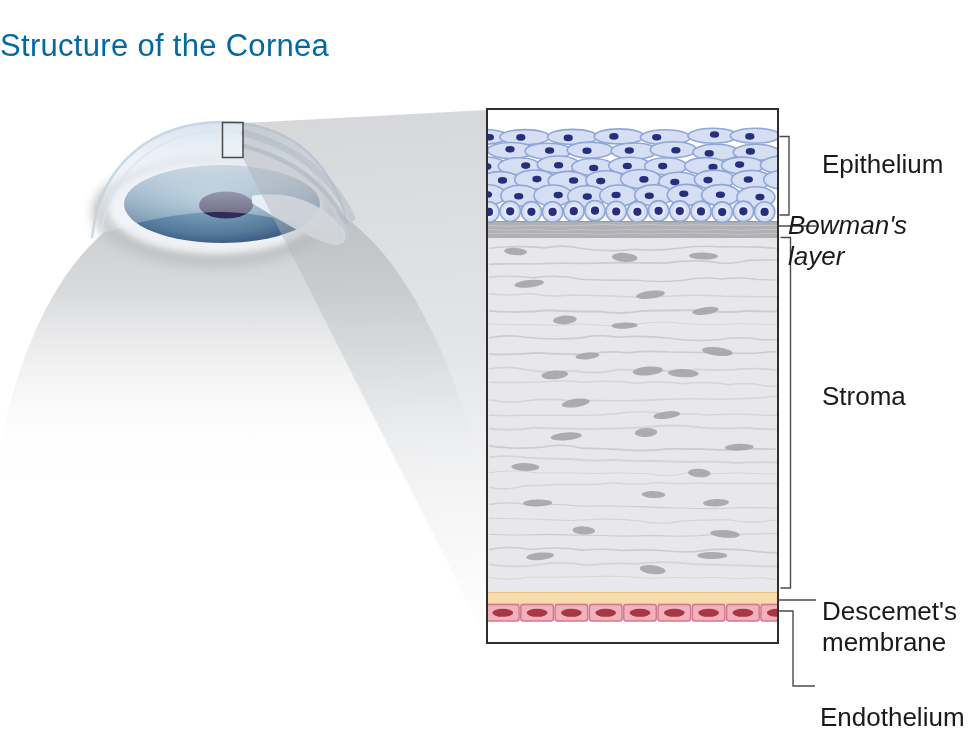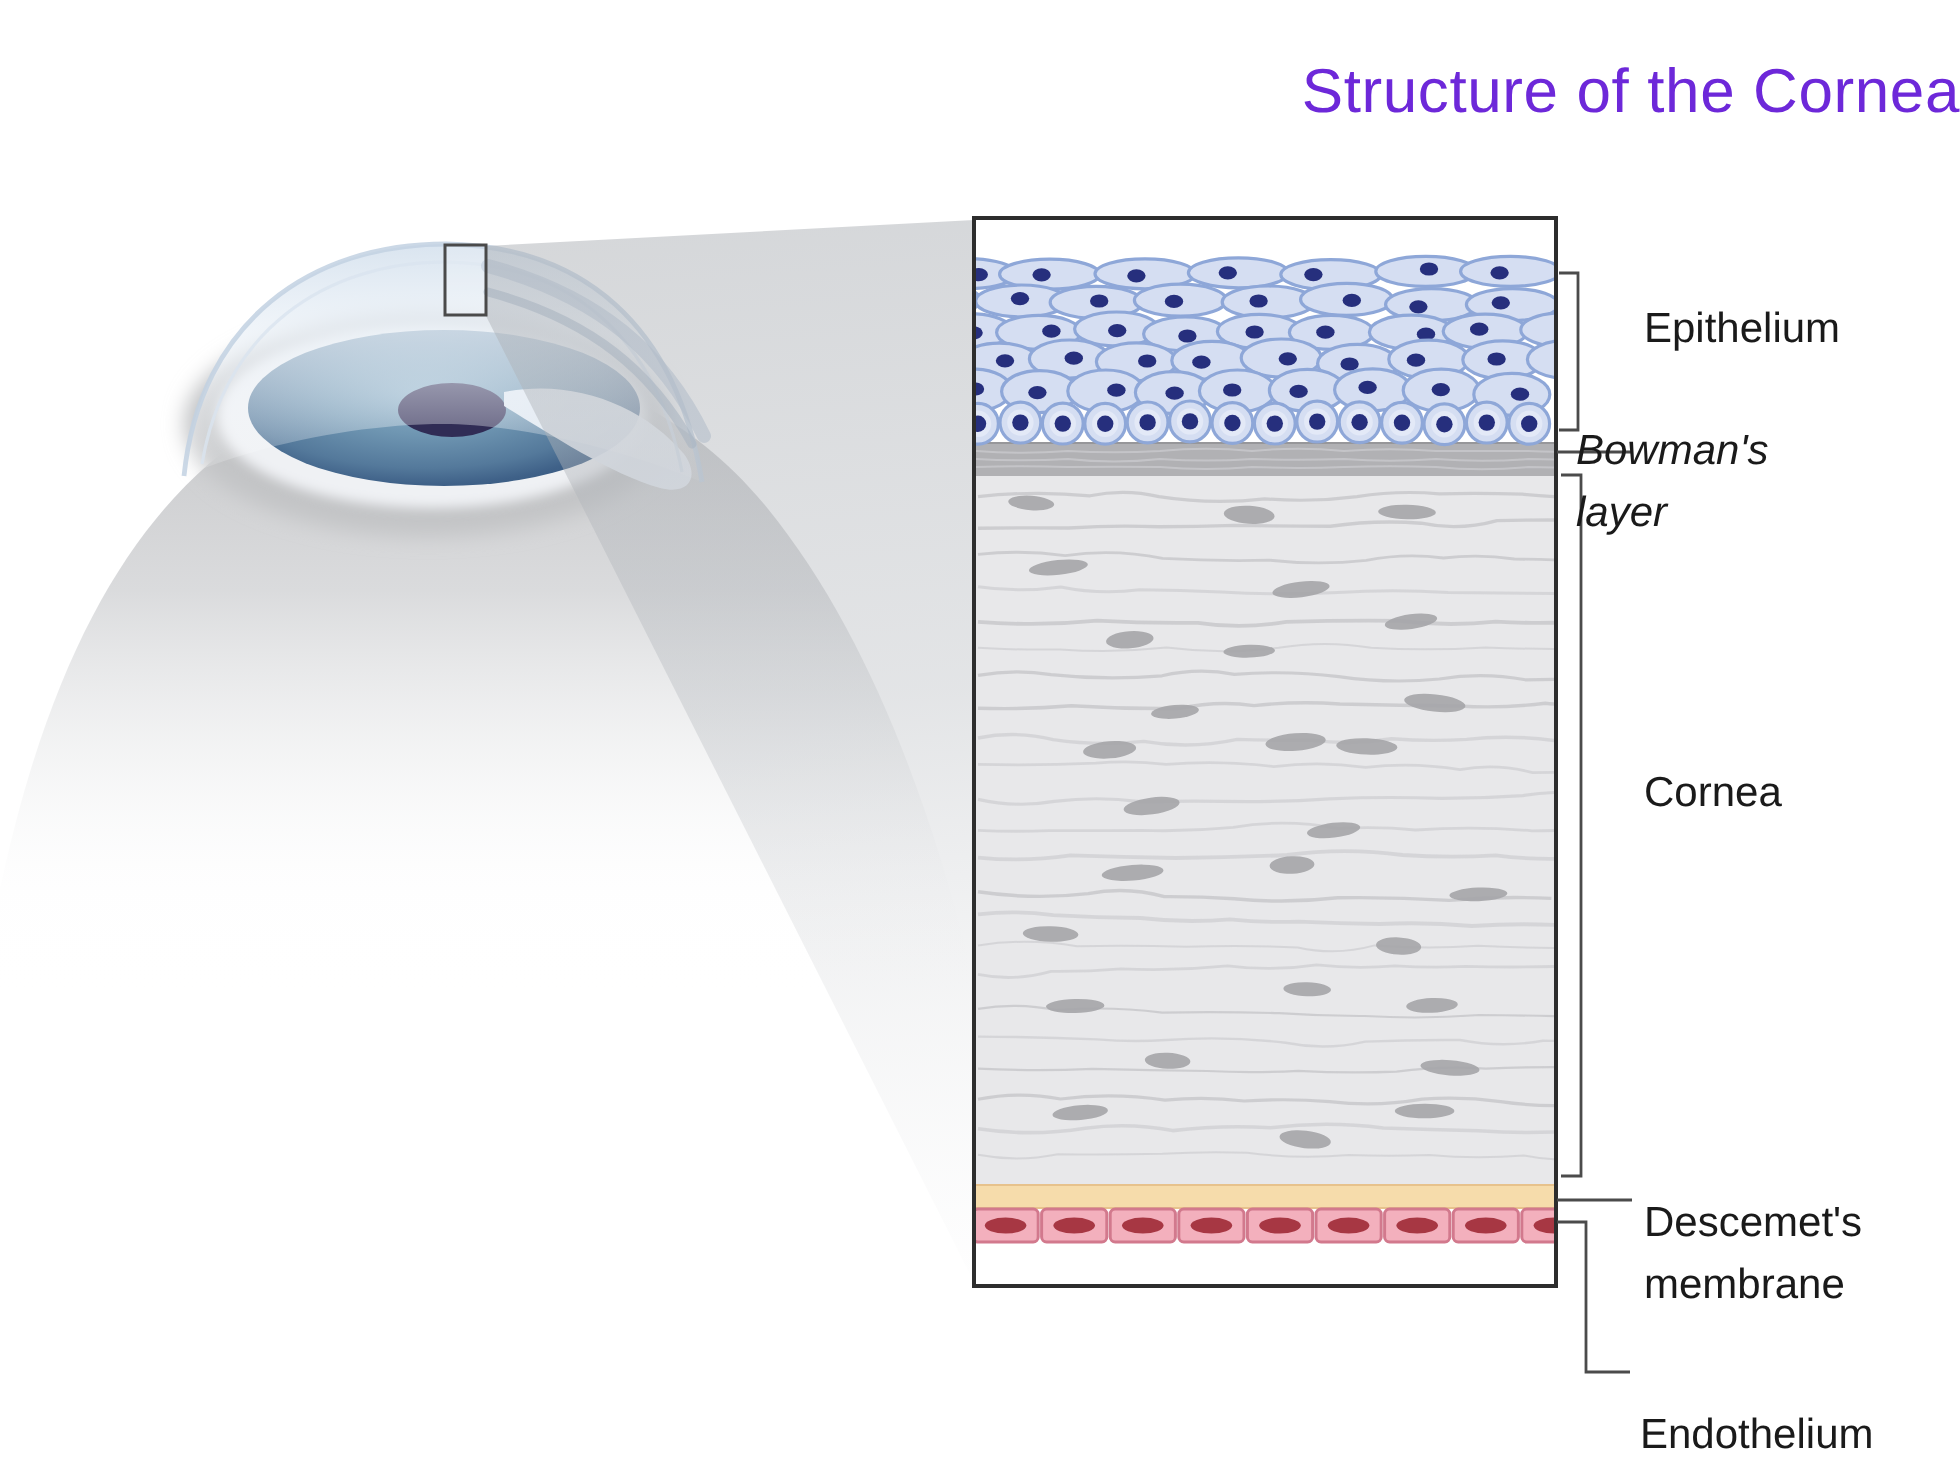--- a/index.html
+++ b/index.html
@@ -3,24 +3,24 @@
 <meta charset="utf-8">
 <style>
   html,body{margin:0;padding:0;background:#ffffff;}
   .stage{
     position:relative;width:980px;height:739px;background:#ffffff;overflow:hidden;
     font-family:"Liberation Sans", sans-serif;color:#1a1a1a;
   }
   .scene{position:absolute;left:0;top:0;width:980px;height:739px;}
   .title{
     position:absolute;top:28px;left:0;width:100%;margin:0;
-    text-align:right;font-size:31px;font-weight:400;letter-spacing:.3px;color:#6d28d9;
+    text-align:left;font-size:31px;font-weight:400;letter-spacing:.3px;color:#0369a1;
   }
   .layer-label{
-    position:absolute;font-size:21px;line-height:31px;color:#1a1a1a;
+    position:absolute;font-size:26px;line-height:31px;color:#1a1a1a;
     white-space:pre-line;
   }
   #lbl-epithelium{left:822px;top:149px;}
   #lbl-bowmans{left:788px;top:210px;font-style:italic;}
   #lbl-stroma{left:822px;top:381px;}
   #lbl-descemets{left:822px;top:584px;margin-top:12px;}
   #lbl-endothelium{left:820px;top:670px;margin-top:32px;}
 </style>
 </head>
 <body>
@@ -320,18 +320,18 @@
       <path d="M778.5,226 L816,226"></path>
       <path d="M780.5,237.5 L790.5,237.5 L790.5,588 L780.5,588"></path>
       <path d="M778.5,600 L816,600"></path>
       <path d="M778.5,611 L793,611 L793,686 L815,686"></path>
     </g>
   </svg>
 
   <div class="layer-label" id="lbl-epithelium">Epithelium</div>
   <div class="layer-label" id="lbl-bowmans">Bowman's
 layer</div>
-  <div class="layer-label" id="lbl-stroma">Cornea</div>
+  <div class="layer-label" id="lbl-stroma">Stroma</div>
   <div class="layer-label" id="lbl-descemets">Descemet's
 membrane</div>
   <div class="layer-label" id="lbl-endothelium">Endothelium</div>
 
 </div>
 
 </body></html>

